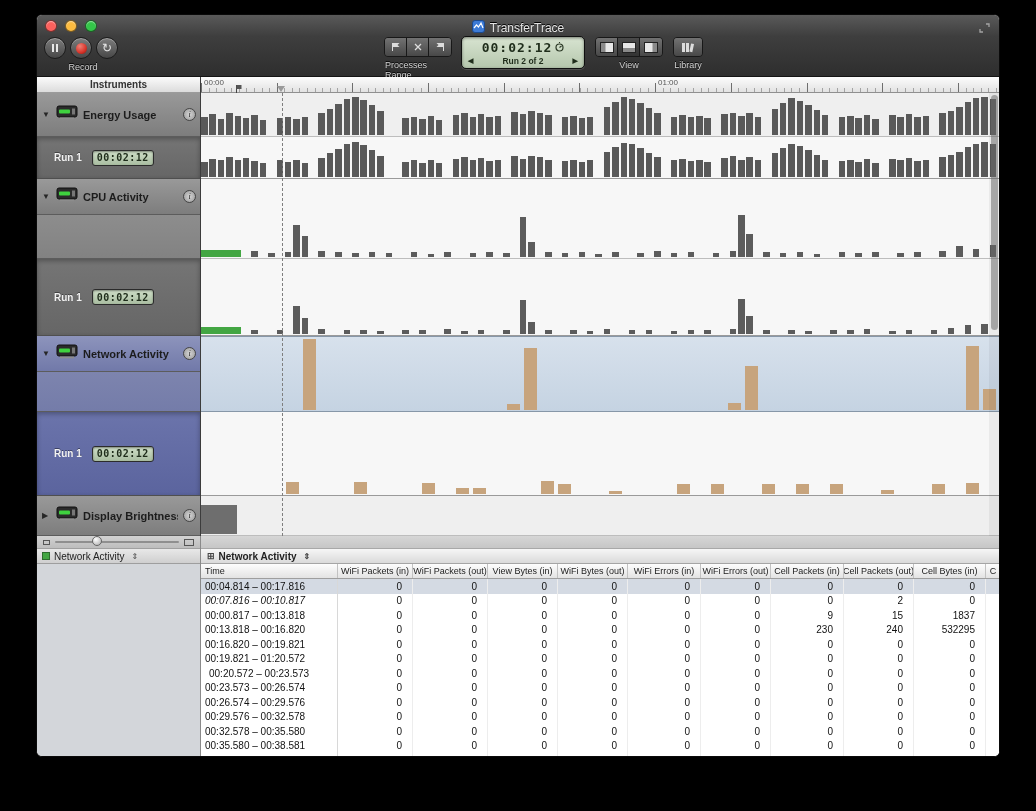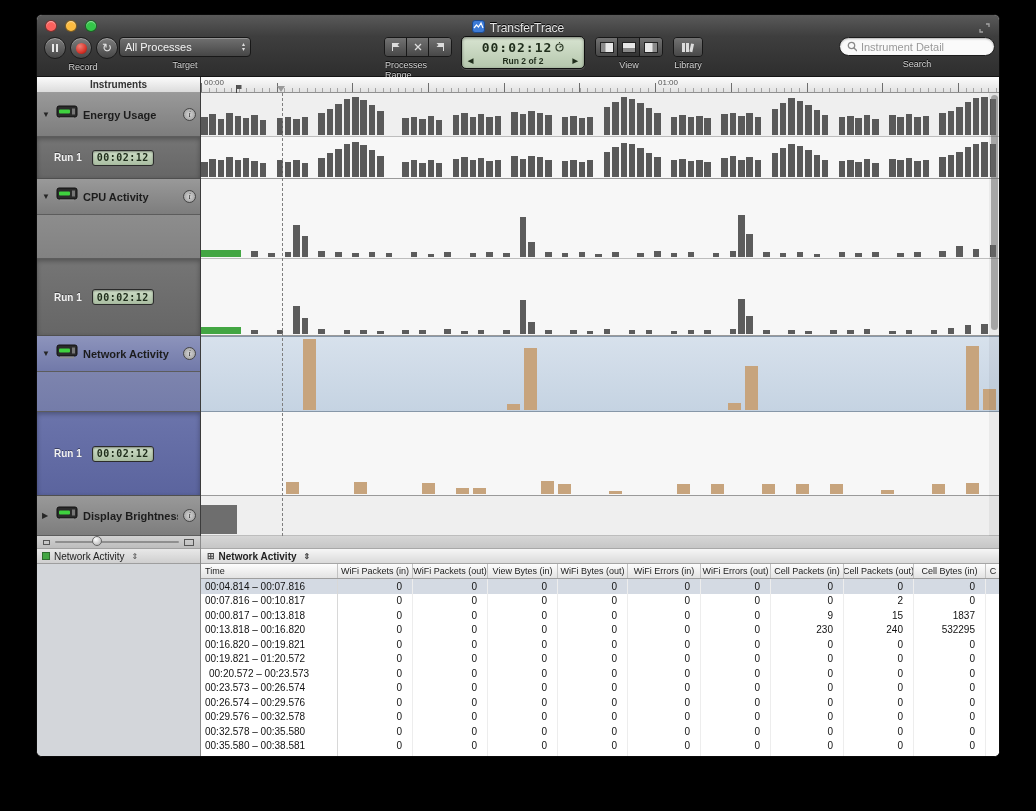--- a/index.html
+++ b/index.html
@@ -202,32 +202,20 @@
           <div class="round-btn">
             <span class="rec-dot"></span>
           </div>
           <div class="round-btn">
             <span class="loop-glyph">↻</span>
           </div>
         </div>
         <div class="glabel">Record</div>
       </div>
 
-      <div class="tgroup g-target">
-        <div class="ctl">
-          <div class="popup">
-            <span class="popup-text">All Processes</span>
-            <span class="popup-arrows">
-              <span>▴</span>
-                <span>▾</span>
-            </span>
-          </div>
-        </div>
-        <div class="glabel">Target</div>
-      </div>
 
       <div class="tgroup g-inspect">
         <div class="ctl">
           <div class="segbar">
             <div class="segbtn">
               <svg width="12" height="10">
                   <path d="M2.5 1v8" stroke="#ddd"></path>
                   <path d="M2.5 1h7l-2 2 2 2h-7z" fill="#ddd"></path>
                 </svg>
             </div>
@@ -298,32 +286,20 @@
                   <rect x="1" y="1" width="3" height="9" fill="#ddd"></rect>
                   <rect x="5" y="1" width="3" height="9" fill="#ddd"></rect>
                   <rect x="9.2" y="1.6" width="3" height="8.4" fill="#ddd" transform="rotate(12 10.7 5.8)"></rect>
                 </svg>
             </div>
           </div>
         </div>
         <div class="glabel">Library</div>
       </div>
 
-      <div class="tgroup g-search">
-        <div class="ctl">
-          <div class="searchbox">
-            <svg width="11" height="11">
-                <circle cx="4.5" cy="4.5" r="3.2" fill="none" stroke="#8a8a8a" stroke-width="1.3"></circle>
-                <path d="M7 7l3 3" stroke="#8a8a8a" stroke-width="1.3"></path>
-              </svg>
-            <input type="text" placeholder="Instrument Detail" style="">
-          </div>
-        </div>
-        <div class="glabel">Search</div>
-      </div>
     </div>
   </div>
 
   <div class="main">
     <div class="sidebar">
       <div class="sb-header">Instruments</div>
 
       <div class="inst-cell" style="top:16px;height:44px">
         <span class="disc">▼</span>
         <span><svg width="22" height="15">
@@ -944,34 +920,34 @@
           <div class="th" style="width: 70px;">WiFi Bytes (out)</div>
           <div class="th" style="width: 73px;">WiFi Errors (in)</div>
           <div class="th" style="width: 70px;">WiFi Errors (out)</div>
           <div class="th" style="width: 73px;">Cell Packets (in)</div>
           <div class="th" style="width: 70px;">Cell Packets (out)</div>
           <div class="th" style="width: 72px;">Cell Bytes (in)</div>
           <div class="th" style="width: 15px;">C</div>
         </div>
       <div class="tbody">
           <div class="tr selected">
-            <div class="td col-time" style="width: 137px;">00:04.814 – 00:07.816</div>
+            <div class="td col-time" style="width: 137px;">00:04.814 – 00:17.816</div>
             <div class="td num" style="width: 75px;">0</div>
             <div class="td num" style="width: 75px;">0</div>
             <div class="td num" style="width: 70px;">0</div>
             <div class="td num" style="width: 70px;">0</div>
             <div class="td num" style="width: 73px;">0</div>
             <div class="td num" style="width: 70px;">0</div>
             <div class="td num" style="width: 73px;">0</div>
             <div class="td num" style="width: 70px;">0</div>
             <div class="td num" style="width: 72px;">0</div>
             <div class="td" style="width: 15px;"></div>
           </div>
           <div class="tr">
-            <div class="td col-time" style="width: 137px;">00:07.816 – 00:10.817</div>
+            <div class="td col-time" style="width: 137px; font-style: italic;">00:07.816 – 00:10.817</div>
             <div class="td num" style="width: 75px;">0</div>
             <div class="td num" style="width: 75px;">0</div>
             <div class="td num" style="width: 70px;">0</div>
             <div class="td num" style="width: 70px;">0</div>
             <div class="td num" style="width: 73px;">0</div>
             <div class="td num" style="width: 70px;">0</div>
             <div class="td num" style="width: 73px;">0</div>
             <div class="td num" style="width: 70px;">2</div>
             <div class="td num" style="width: 72px;">0</div>
             <div class="td" style="width: 15px;"></div>

